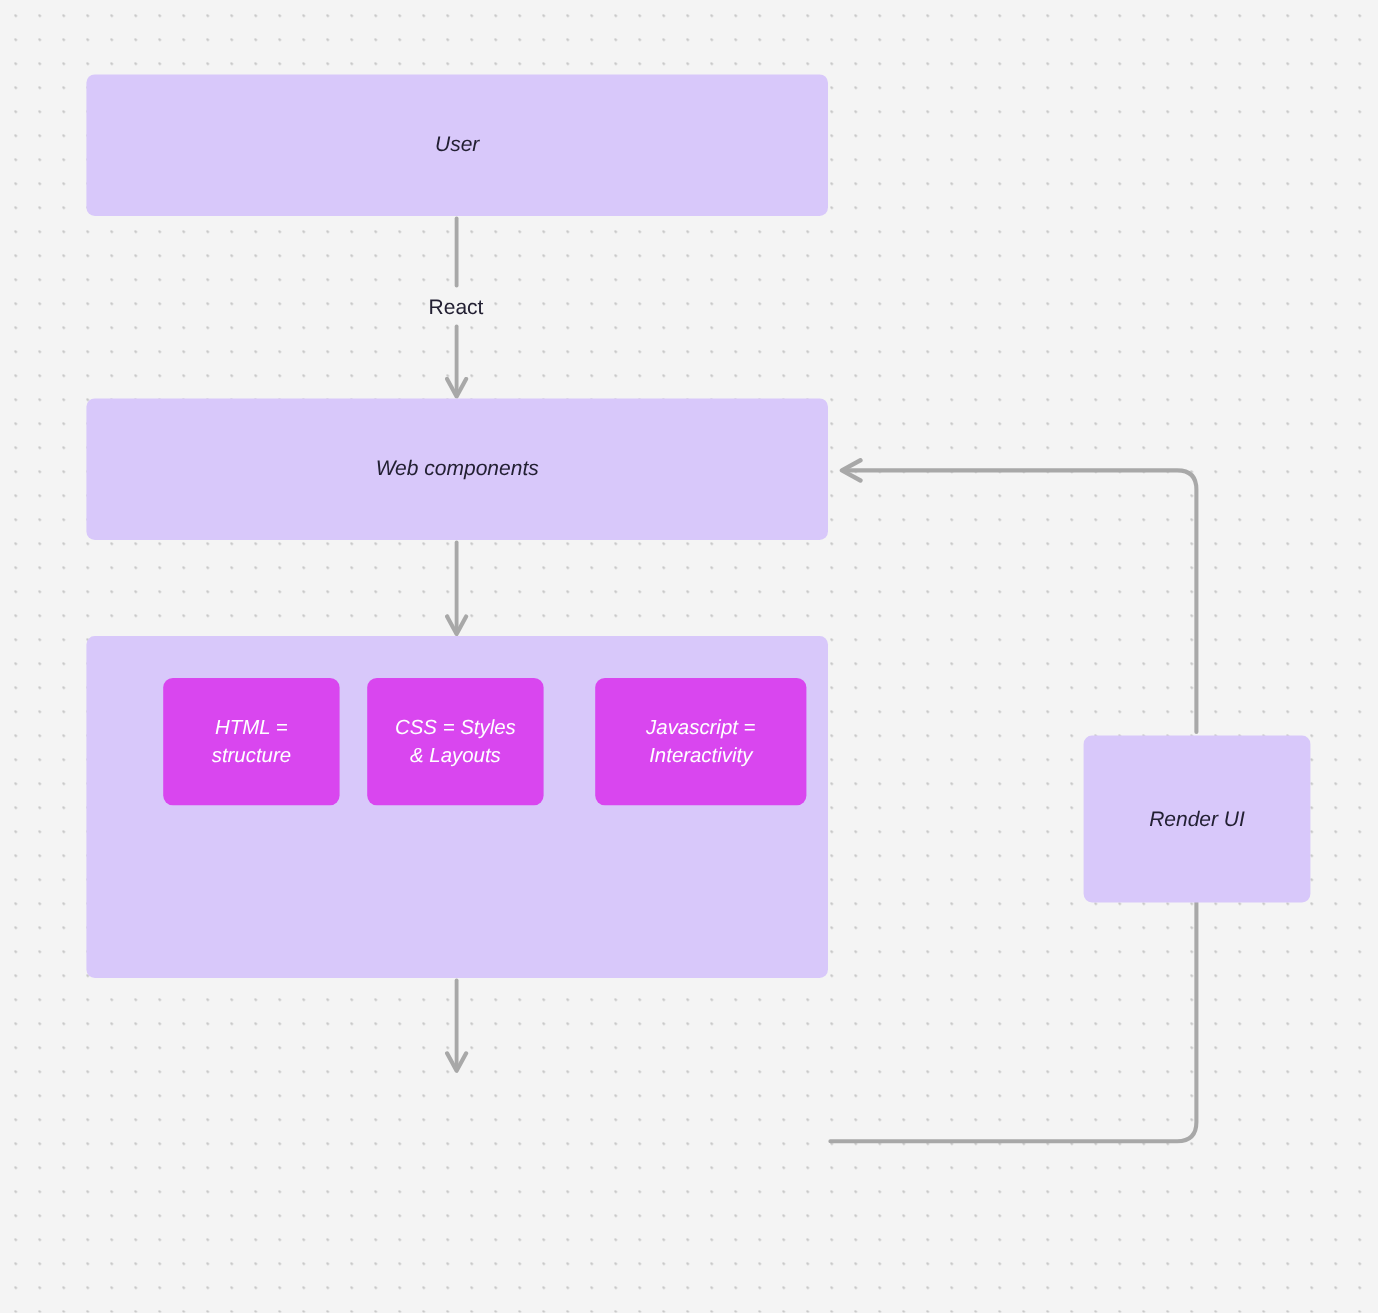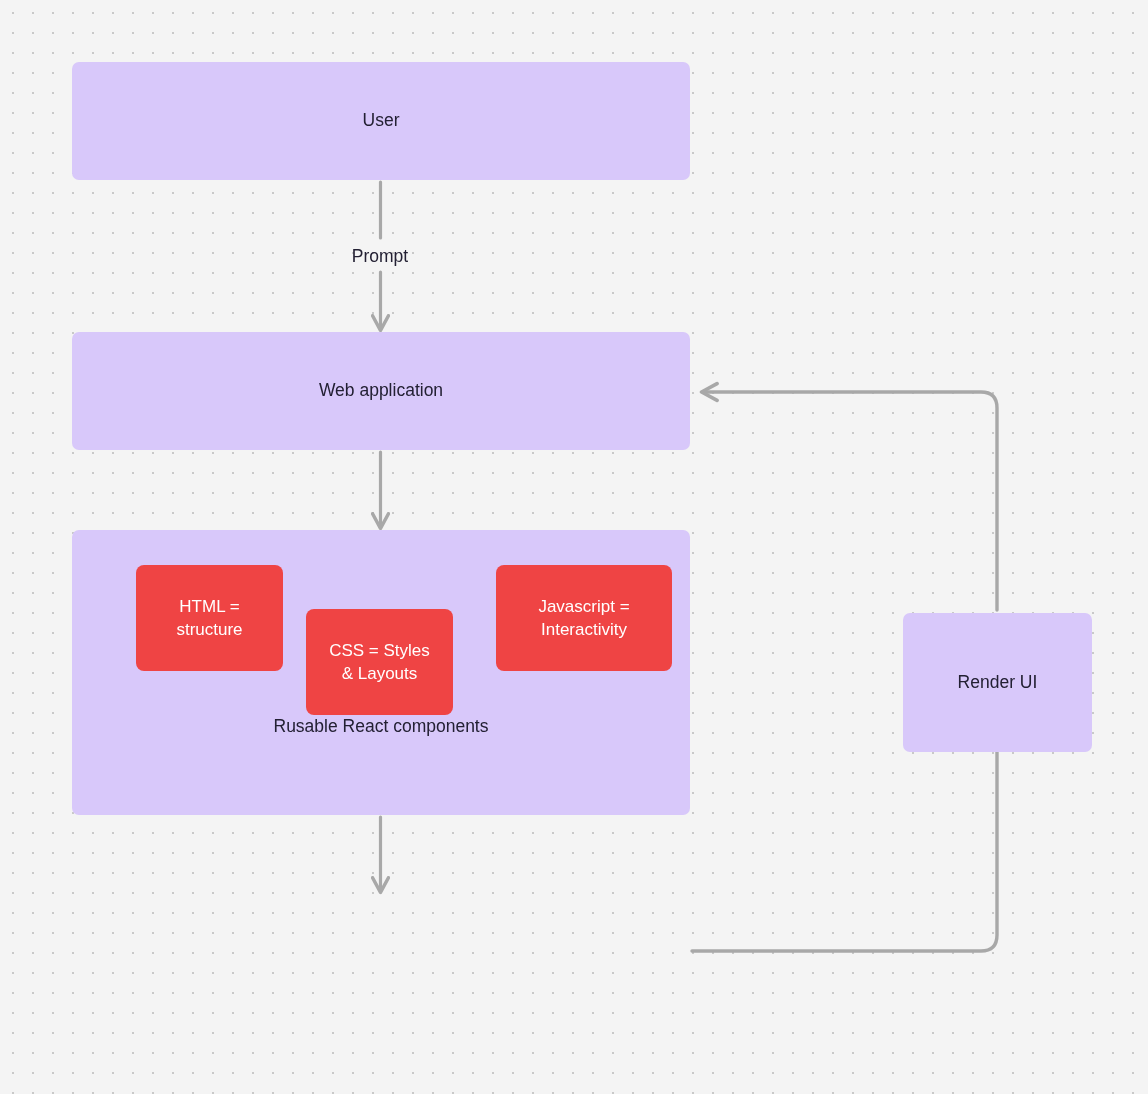--- a/index.html
+++ b/index.html
@@ -36,36 +36,37 @@
     display: flex;
     align-items: center;
     justify-content: center;
     text-align: center;
   }
   .node-outer {
     background: #d8c8fa;
     color: #232033;
     font-size: 17.5px;
     line-height: 1.35;
+    font-style: italic;
   }
   .node-inner {
-    background: #ef4444;
+    background: #d946ef;
     color: #ffffff;
     font-size: 17px;
     line-height: 1.38;
     border-radius: 8px;
   }
   #node-user      { left: 72px;  top: 62px;   width: 618px; height: 118px; }
   #node-webapp    { left: 72px;  top: 332px;  width: 618px; height: 118px; }
   #node-components{ left: 72px;  top: 530px;  width: 618px; height: 285px;
                     display: block; border-radius: 7px; }
   #node-vite      { left: 72px;  top: 894px;  width: 618px; height: 114px; }
   #node-render    { left: 903px; top: 613px;  width: 189px; height: 139px; }
   #inner-html { left: 64px;  top: 35px; width: 147px; height: 106px; }
-  #inner-css  { left: 234px; top: 35px; width: 147px; height: 106px; margin-top: 44px; }
+  #inner-css  { left: 234px; top: 35px; width: 147px; height: 106px; }
   #inner-js   { left: 424px; top: 35px; width: 176px; height: 106px; }
   .node-inner.sub { position: absolute; }
 
   #components-caption {
     position: absolute;
     left: 0;
     top: 185px;
     width: 618px;
     text-align: center;
     color: #232033;
@@ -107,24 +108,24 @@
 
     <path d="M 692 951 L 981 951 Q 997 951 997 935 L 997 733" fill="none" stroke="#a8a8a8" stroke-width="3.4" stroke-linecap="round" stroke-linejoin="round" marker-end="url(#arrow)"></path>
 
     <path d="M 997 610 L 997 408 Q 997 392 981 392 L 703 392" fill="none" stroke="#a8a8a8" stroke-width="3.4" stroke-linecap="round" stroke-linejoin="round" marker-end="url(#arrow)"></path>
   </svg>
 
   <div class="node node-outer" id="node-user">
     <span>User</span>
   </div>
 
-  <div class="edge-label" id="label-prompt">Prompt</div>
+  <div class="edge-label" id="label-prompt">React</div>
 
   <div class="node node-outer" id="node-webapp">
-    <span>Web application</span>
+    <span>Web components</span>
   </div>
 
   <div class="node node-outer" id="node-components">
 
     <div class="node node-inner sub" id="inner-html">
       <span>
         <span>HTML =</span><br>
         <span>structure</span>
       </span>
     </div>
@@ -136,21 +137,20 @@
       </span>
     </div>
 
     <div class="node node-inner sub" id="inner-js">
       <span>
         <span>Javascript =</span><br>
         <span>Interactivity</span>
       </span>
     </div>
 
-    <div id="components-caption">Rusable React components</div>
   </div>
 
 
   <div class="node node-outer" id="node-render">
     <span>Render UI</span>
   </div>
 
 </div>
 
 </body></html>

